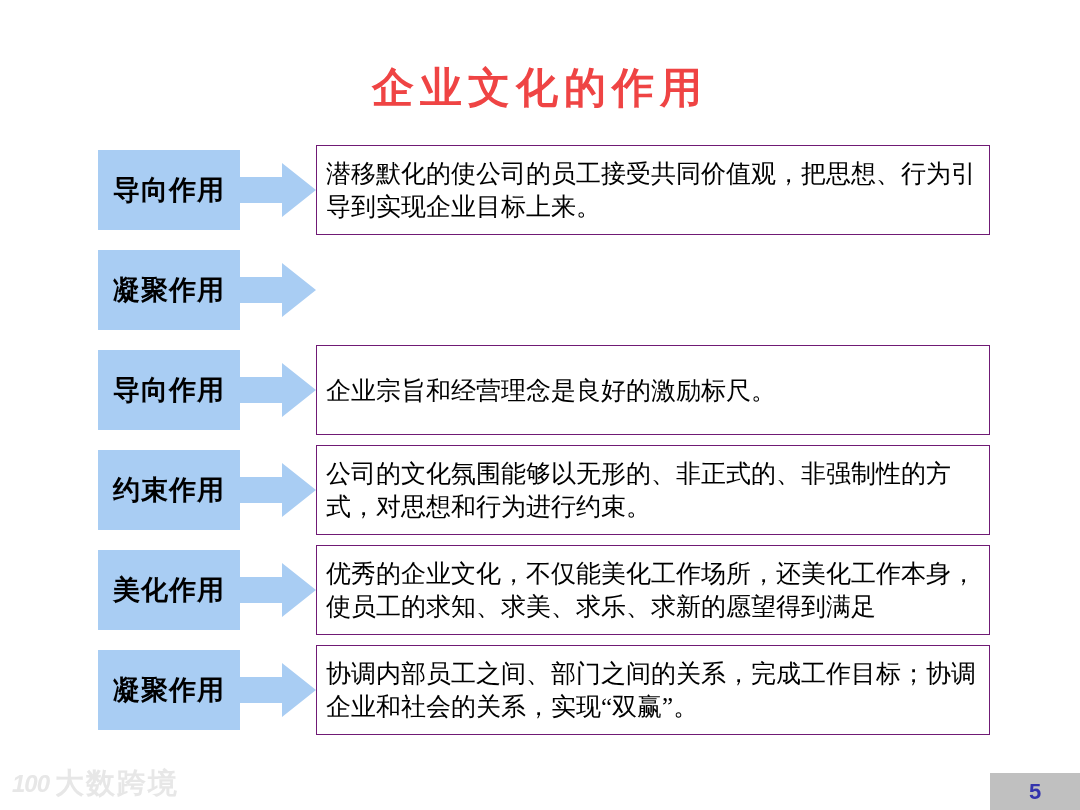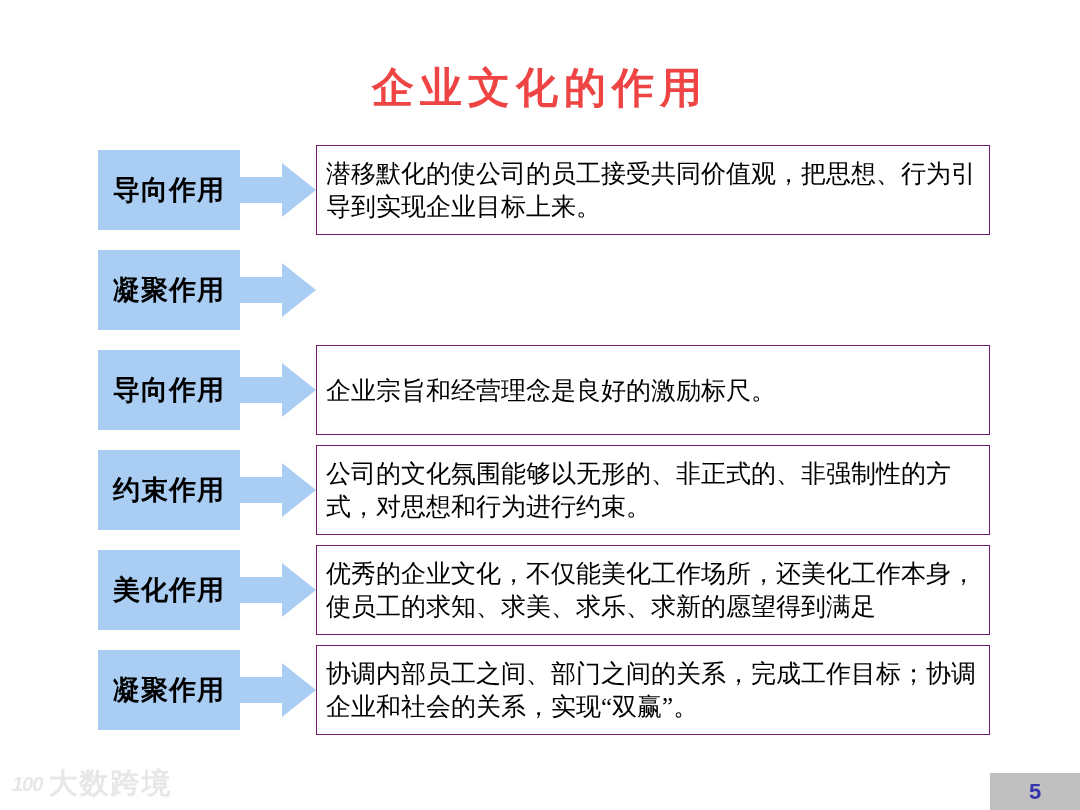--- a/index.html
+++ b/index.html
@@ -27,21 +27,21 @@
     flex:1;height:100%;box-sizing:border-box;border:1px solid #701a75;background:#fff;
     display:flex;align-items:center;padding:4px 10px 4px 9px;
   }
   .text-box span{font-size:25px;line-height:33px;color:#000;}
   .footer-logo{
     position:absolute;left:12px;bottom:6px;display:flex;align-items:center;gap:6px;
     color:#e7e7e7;user-select:none;
   }
   .logo-100{
     font-family:"Liberation Sans","DejaVu Sans",sans-serif;
-    font-size:20px;font-weight:700;font-style:italic;letter-spacing:-1px;
+    font-size:24px;font-weight:700;font-style:italic;letter-spacing:-1px;
   }
   .logo-text{
     font-family:"Liberation Sans","DejaVu Sans",sans-serif;
     font-size:29px;font-weight:700;letter-spacing:2px;
   }
   .page-box{
     position:absolute;right:0;bottom:0;width:90px;height:37px;background:#c0c0c0;
     display:flex;align-items:center;justify-content:center;
   }
   .page-box span{

